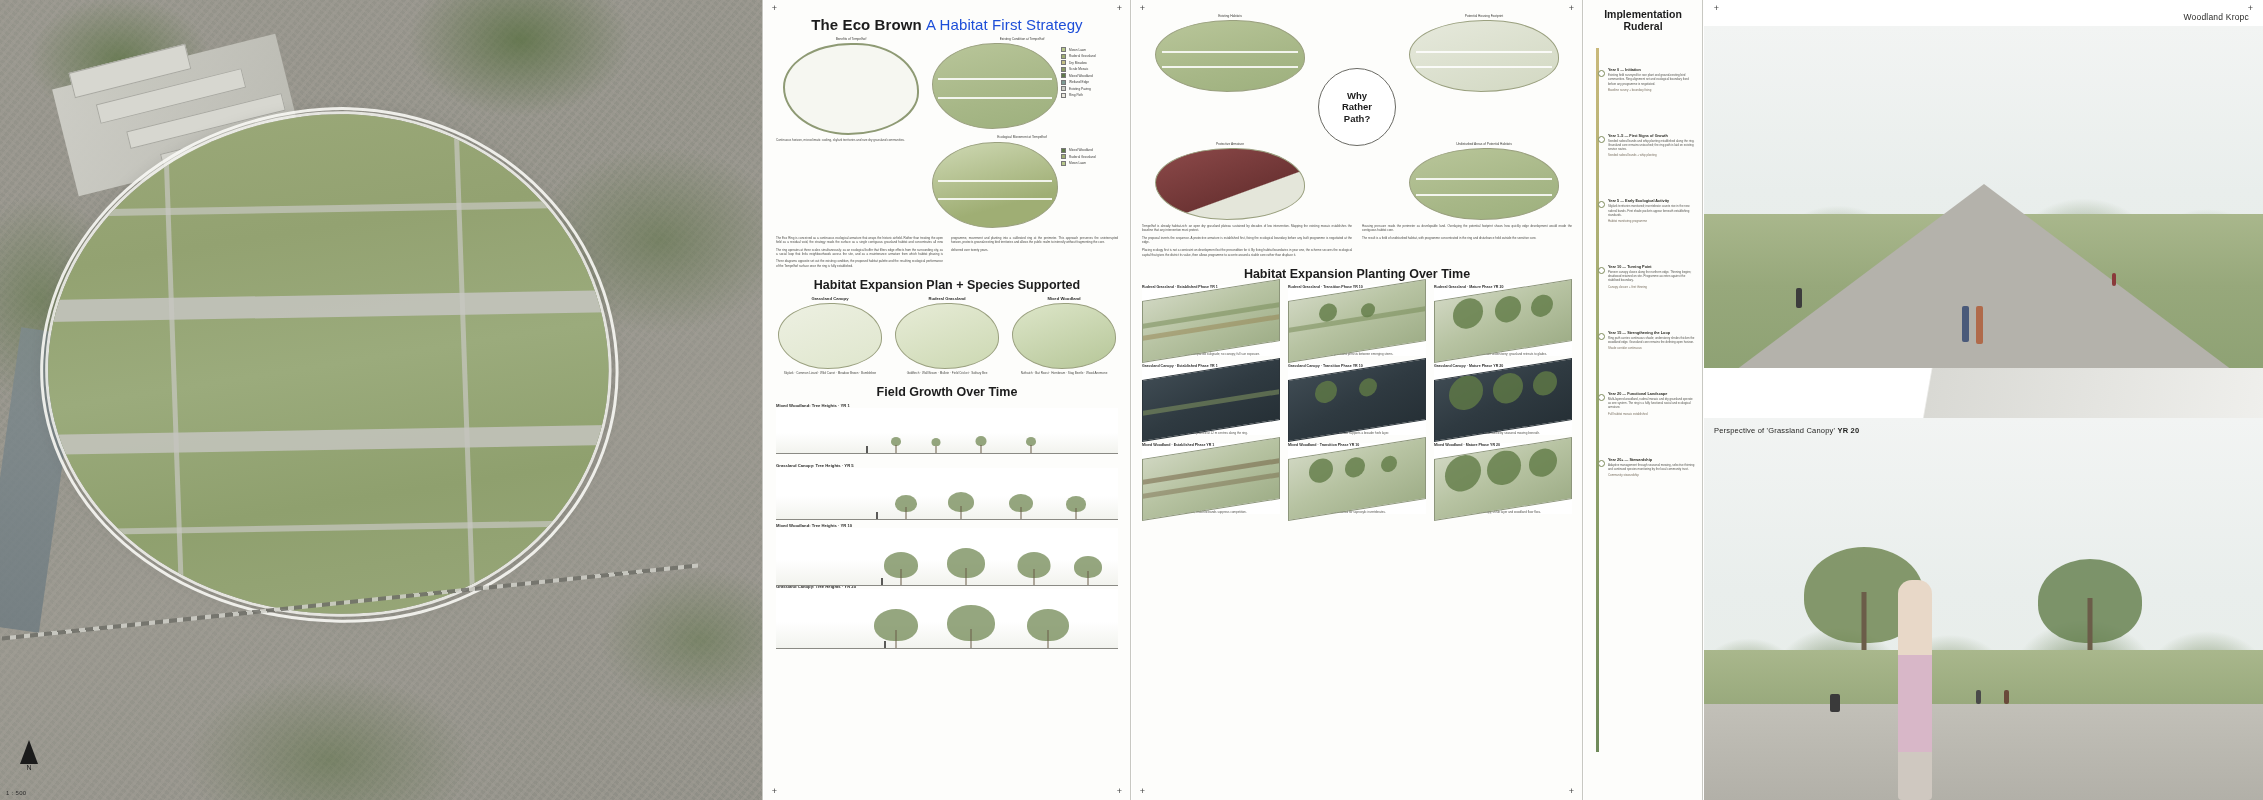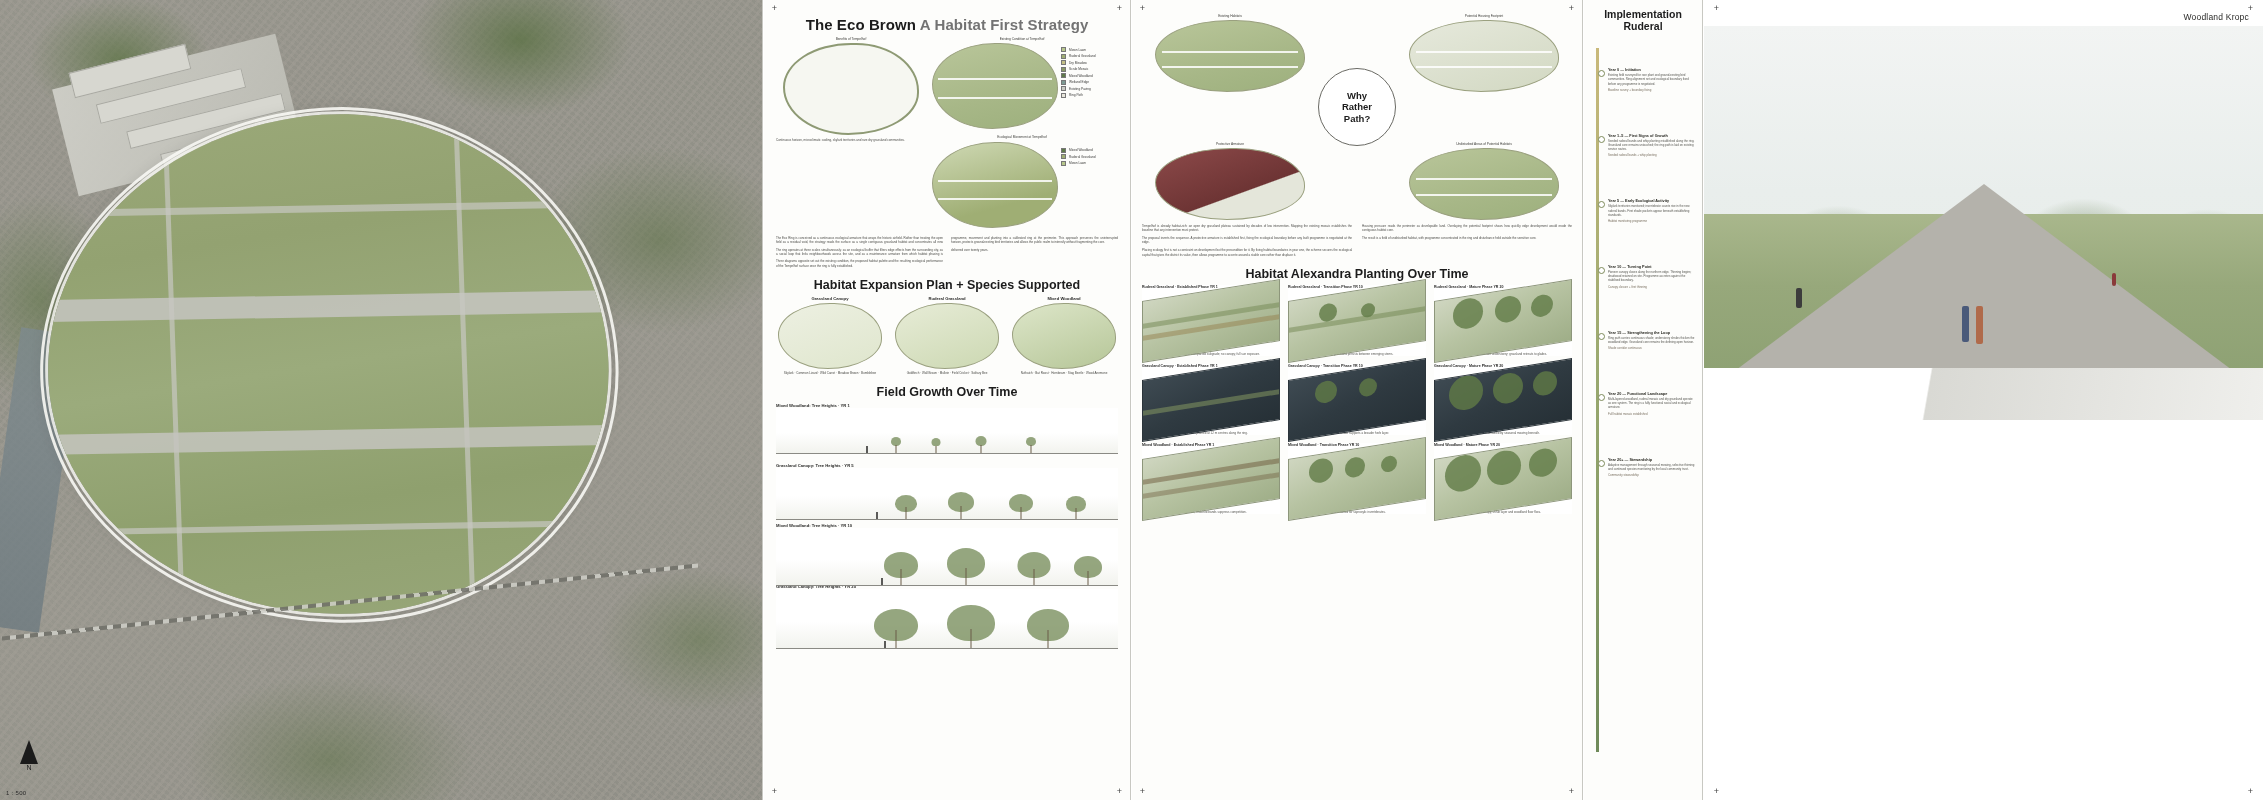--- a/index.html
+++ b/index.html
@@ -130,21 +130,21 @@
     color: #444; font-size: 9px; line-height: 9px; text-align: center;
   }
   .p-title {
     text-align: center;
     font-size: 15px;
     font-weight: bold;
     color: #1c1c1c;
     letter-spacing: .1px;
     margin: 6px 0 2px;
   }
-  .p-title .lt { font-weight: bold; font-style: normal; color: #737373; }
+  .p-title .lt { font-weight: normal; font-style: normal; color: #1d4ed8; }
   .sec-title {
     text-align: center;
     font-size: 12.5px;
     font-weight: bold;
     color: #1c1c1c;
     margin: 10px 0 4px;
   }
   .body-micro {
     font-size: 3px;
     line-height: 1.45;
@@ -599,21 +599,21 @@
     <div style="display:flex;gap:10px;margin-top:4px;">
       <div class="body-micro" style="flex:1;">Tempelhof is already habitat-rich: an open dry grassland plateau sustained by decades of low intervention. Mapping the existing mosaic establishes the baseline that any intervention must protect.</div>
       <div class="body-micro" style="flex:1;">Housing pressure reads the perimeter as developable land. Overlaying the potential footprint shows how quickly edge development would erode the contiguous habitat core.</div>
     </div>
     <div style="display:flex;gap:10px;margin-top:3px;">
       <div class="body-micro" style="flex:1;">The proposal inverts the sequence. A protective armature is established first, fixing the ecological boundary before any built programme is negotiated at the edge.</div>
       <div class="body-micro" style="flex:1;">The result is a field of undisturbed habitat, with programme concentrated in the ring and disturbance held outside the sensitive core.</div>
     </div>
     <div class="body-micro" style="margin-top:4px;columns:2;column-gap:10px;">Placing ecology first is not a constraint on development but the precondition for it. By fixing habitat boundaries in year one, the scheme secures the ecological capital that gives the district its value, then allows programme to accrete around a stable core rather than displace it.</div>
 
-    <div class="sec-title">Habitat Alexandra Planting Over Time</div>
+    <div class="sec-title">Habitat Expansion Planting Over Time</div>
 
     <div style="display:grid;grid-template-columns:repeat(3,1fr);gap:8px 8px;">
 
       <div class="iso-card">
         <div class="iso-label">Ruderal Grassland · Established Phase YR 1</div>
         <div class="iso-box">
           <div class="strip" style="top:22px;"></div>
             <div class="strip" style="top:34px;background:rgba(150,130,80,.5)"></div>
         </div>
         <div class="iso-note">Seeded ruderal mix establishes over compacted subgrade; no canopy; full sun exposure.</div>
@@ -768,15 +768,37 @@
       <div class="figure" style="left:92px;bottom:86px;width:6px;height:20px;background:#3c3c3c;"></div>
       <div class="figure" style="left:408px;bottom:108px;width:4px;height:13px;background:#8a3a3a;"></div>
       <div class="persp-cap">
         <span>Perspective of 'Mixed Woodland'</span>
         <b>YR 5</b>
       </div>
     </div>
 
     <div class="wedge"></div>
 
+    <div class="persp persp-bot">
+      <div class="sky"></div>
+      <div class="treeline" style="top:60px;height:200px;"></div>
+      <div class="meadow" style="height:150px;"></div>
+      <div style="position:absolute;left:0;right:0;bottom:0;height:96px;background:linear-gradient(180deg,#c2c0b8,#b2b0a8);"></div>
+      <div class="tree" style="left:160px;bottom:150px;">
+        <div class="canopy" style="width:120px;height:96px;background:rgba(108,132,78,.82);"></div>
+        <div class="trunk" style="height:58px;width:5px;"></div>
+      </div>
+      <div class="tree" style="left:386px;bottom:150px;">
+        <div class="canopy" style="width:104px;height:84px;background:rgba(96,124,72,.8);"></div>
+        <div class="trunk" style="height:52px;width:5px;"></div>
+      </div>
+      <div class="figure" style="left:126px;bottom:88px;width:10px;height:18px;background:#3a3a3a;"></div>
+      <div class="figure" style="left:272px;bottom:96px;width:5px;height:14px;background:#4a4a4a;"></div>
+      <div class="figure" style="left:300px;bottom:96px;width:5px;height:14px;background:#6a4a3a;"></div>
+      <div class="figure" style="left:194px;bottom:0;width:34px;height:220px;background:linear-gradient(180deg,#e8d8c8 0 34%,#d8b7c8 34% 78%,#cfc8c0 78% 100%);border-radius:14px 14px 4px 4px;"></div>
+      <div class="persp-cap" style="left:10px;right:auto;top:8px;bottom:auto;">
+        <span>Perspective of 'Grassland Canopy'</span>
+        <b>YR 20</b>
+      </div>
+    </div>
   </div>
 
 </div>
 
 </body></html>

